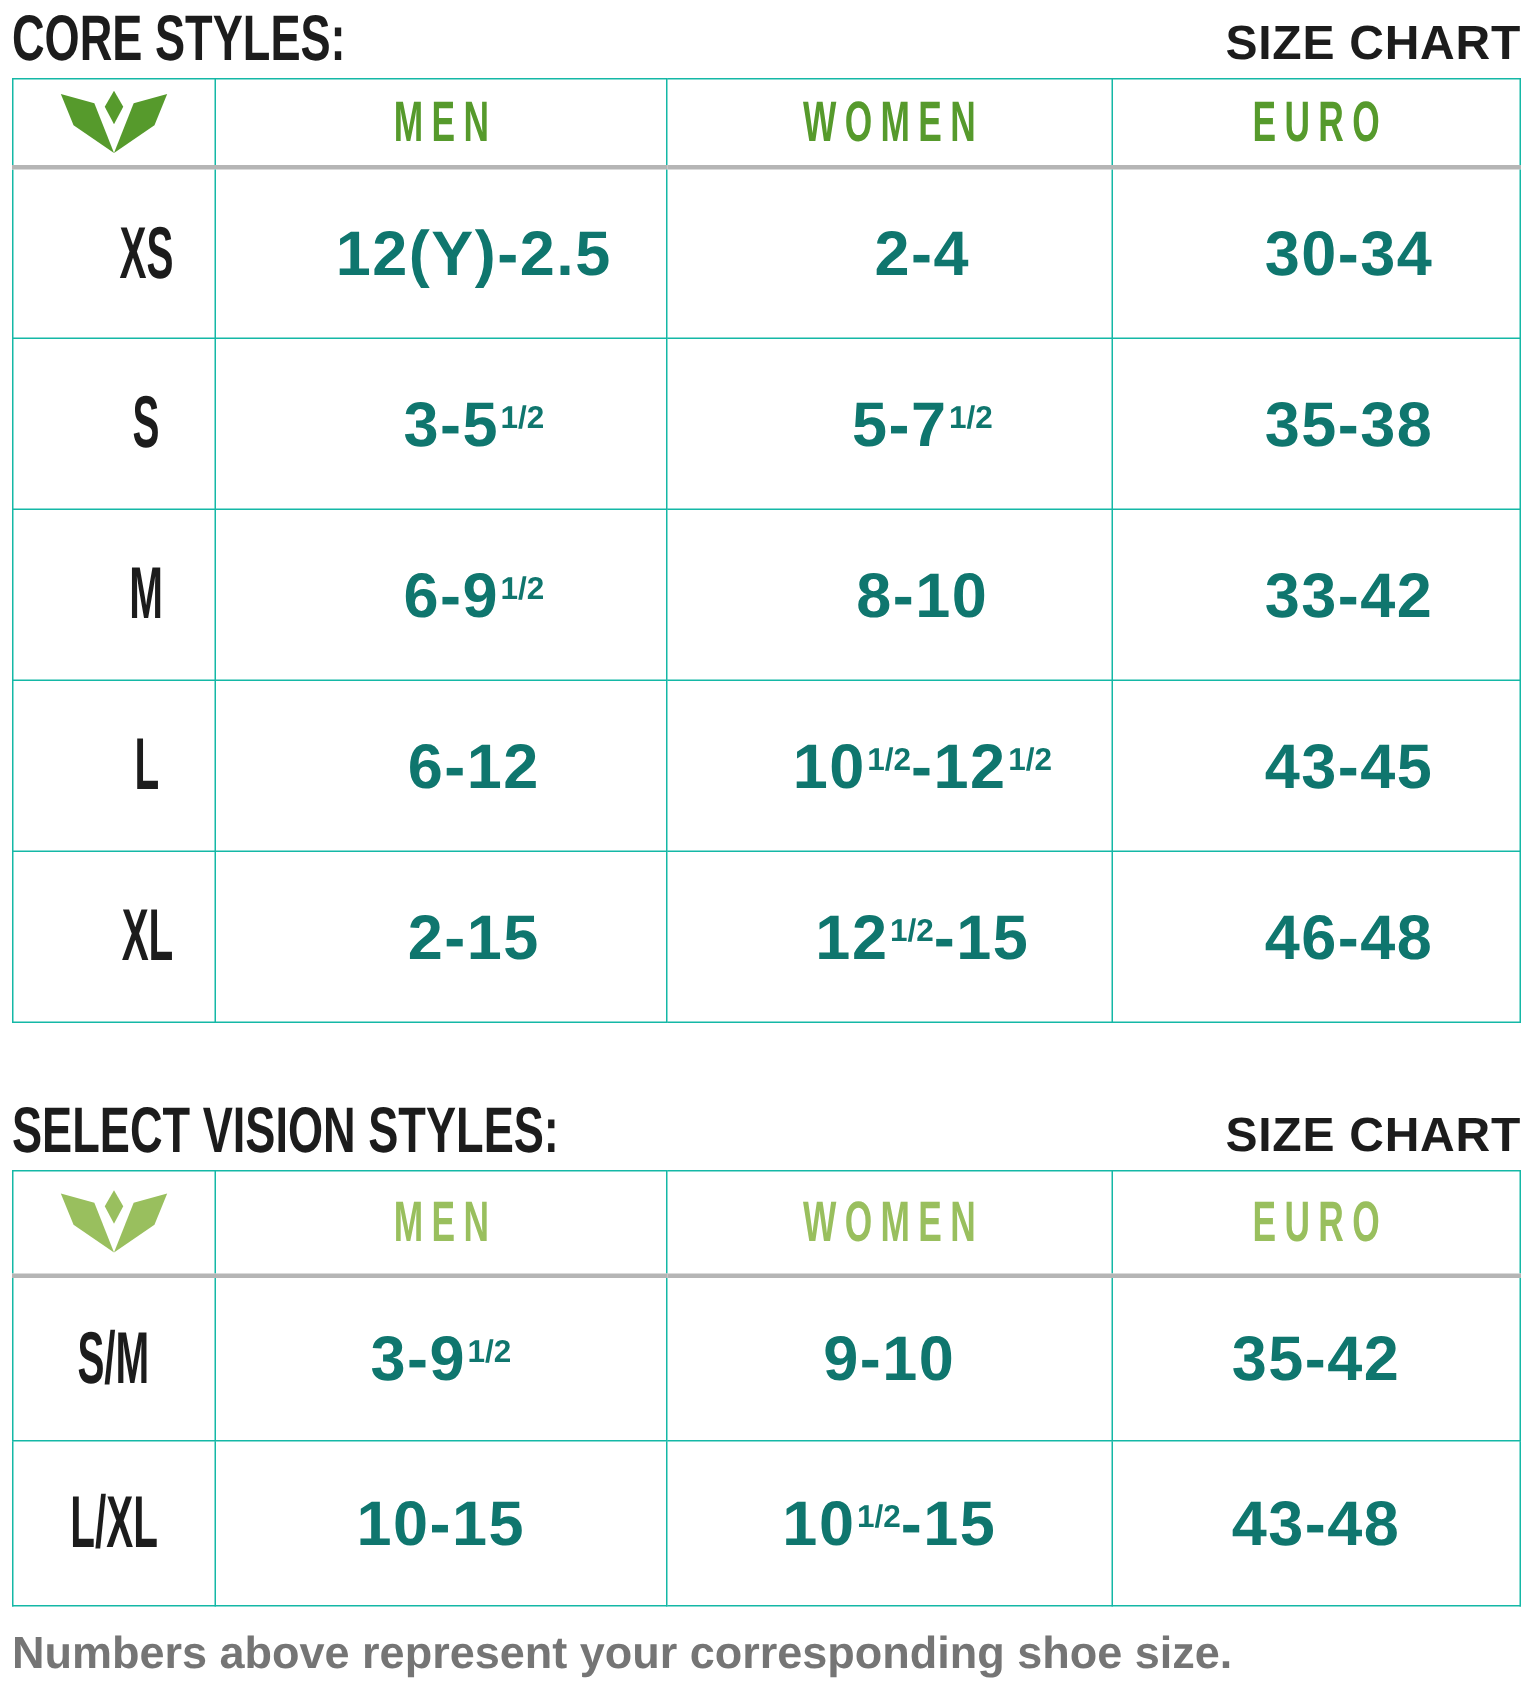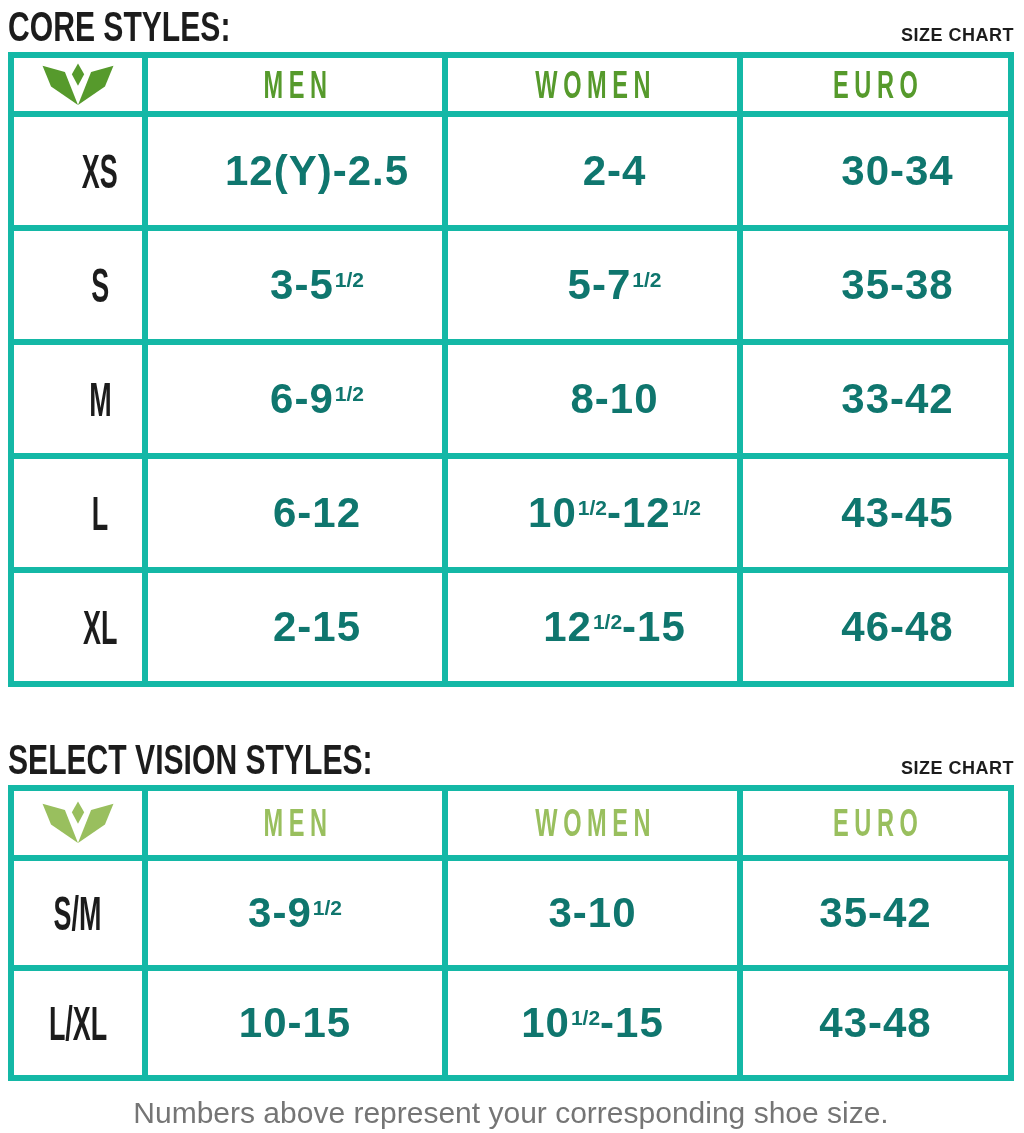--- a/index.html
+++ b/index.html
@@ -18,32 +18,32 @@
     height:44px; margin-bottom:4px;
   }
   .section-title {
     display:inline-block;
     font-size:43px; font-weight:bold; line-height:1;
     letter-spacing:0px; white-space:nowrap;
     transform:scaleX(0.70); transform-origin:left bottom;
   }
   .corner-label {
     display:inline-block;
-    font-size:18px; font-weight:bold; line-height:1;
+    font-size:32px; font-weight:bold; line-height:1;
     letter-spacing:0.5px; padding-bottom:4px;
   }
 
   
   table.size-table {
     width:100%;
     border-collapse:collapse;
     table-layout:fixed;
     border:1px solid #c9c9c9;
   }
-  td { border:6px solid #14b8a6; text-align:center; vertical-align:middle; background:#fff; }
+  td { border:1px solid #14b8a6; text-align:center; vertical-align:middle; background:#fff; }
   tr.head-row td { border-bottom:3px solid #b5b5b5; }
 
   .t1 tr.head-row td { height:59px; }
   .t1 tr.data-row td { height:114px;padding-left:44px; }
   .t2 tr.head-row td { height:70px; }
   .t2 tr.data-row td { height:110px; }
 
   col.c-logo  { width:13.4%; }
   col.c-men   { width:30.0%; }
   col.c-women { width:29.5%; }
@@ -73,23 +73,24 @@
     margin-left:1px;
   }
 
   .logo-cell svg { display:block; margin:0 auto; }
 
   .gap { height:50px; }
 
   
   .footer-note {
     margin-top:15px;
-    text-align:center;
+    text-align:left;
     font-size:30px; line-height:1.15;
     color:#757575;
+    font-weight:bold;
   }
 </style>
 </head>
 <body>
 
 <div class="wrap">
 
   <div class="section-head">
     <span class="section-title">CORE STYLES:</span>
     <span class="corner-label">SIZE CHART</span>
@@ -171,21 +172,21 @@
           <polygon points="48,0 56,14 48,29 40,14" style="fill: rgb(153, 191, 94);"></polygon>
         </svg>
       </td>
       <td><span class="col-head" style="color: rgb(153, 191, 94);">MEN</span></td>
       <td><span class="col-head" style="color: rgb(153, 191, 94);">WOMEN</span></td>
       <td><span class="col-head" style="color: rgb(153, 191, 94);">EURO</span></td>
     </tr>
     <tr class="data-row">
       <td><span class="size-label">S/M</span></td>
       <td><span class="val">3-9<sup class="half">1/2</sup></span></td>
-      <td><span class="val">3-10</span></td>
+      <td><span class="val">9-10</span></td>
       <td><span class="val">35-42</span></td>
     </tr>
     <tr class="data-row">
       <td><span class="size-label">L/XL</span></td>
       <td><span class="val">10-15</span></td>
       <td><span class="val">10<sup class="half">1/2</sup>-15</span></td>
       <td><span class="val">43-48</span></td>
     </tr>
   </tbody>
     </table>

